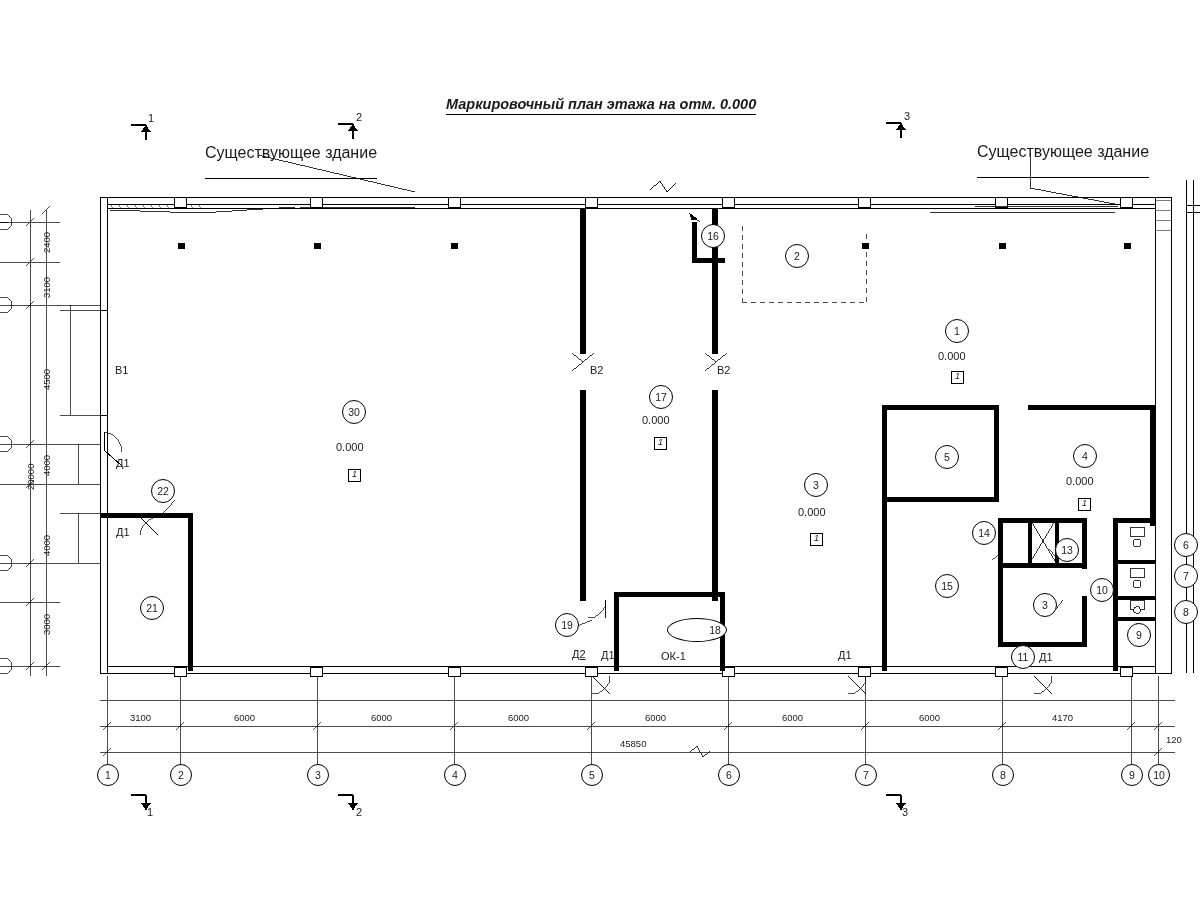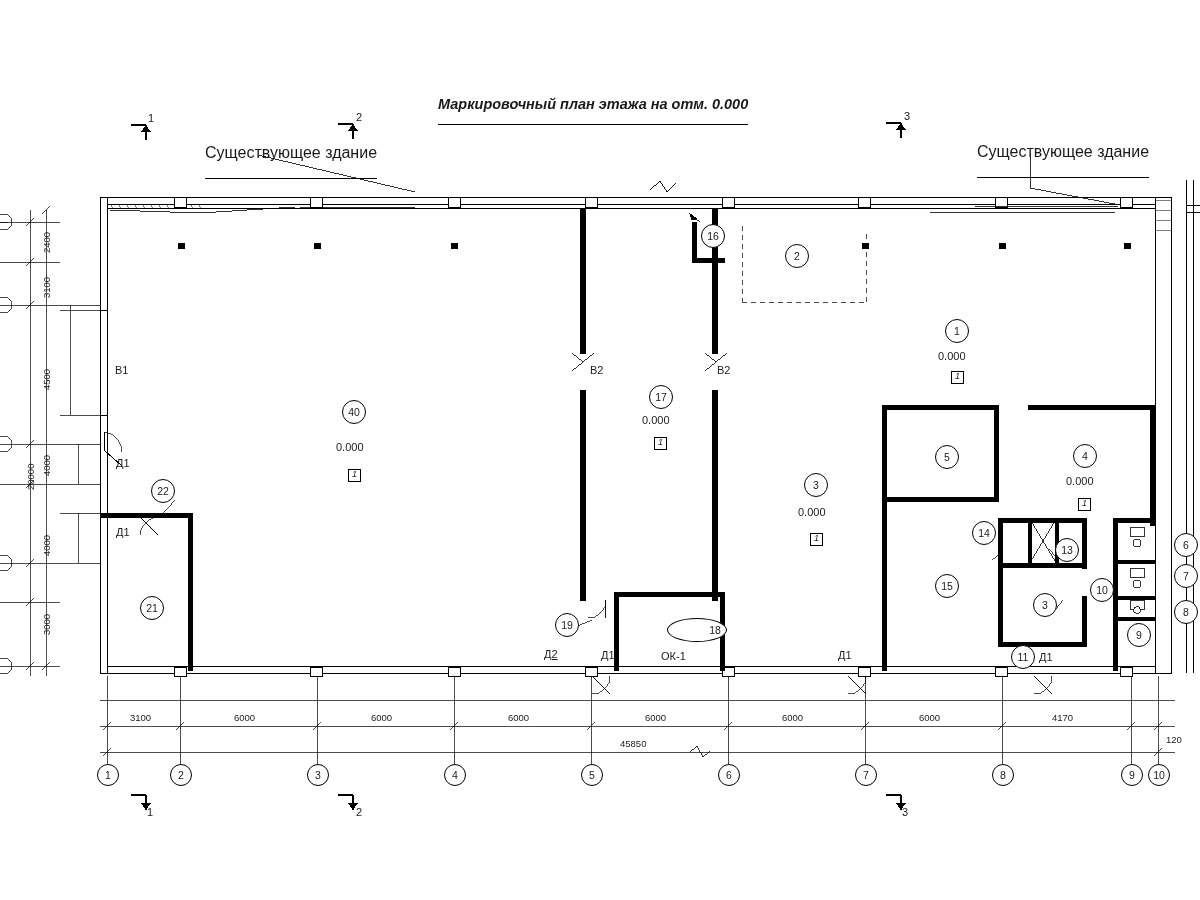--- a/index.html
+++ b/index.html
@@ -21,21 +21,22 @@
     width: 1200px;
     height: 900px;
   }
   .title {
     position: absolute;
     font-style: italic;
     font-weight: bold;
     font-size: 14.5px;
     white-space: nowrap;
     border-bottom: 1px solid #000;
-    padding-bottom: 12px;
+    padding-bottom: 2px;
+    margin-left: 8px;
   }
   .note {
     position: absolute;
     font-size: 16px;
     white-space: nowrap;
     border-bottom: 1px solid #000;
     padding-bottom: 16px;
   }
   .room-code {
     position: absolute;
@@ -401,21 +402,21 @@
   <div class="seckey" style="left:148px; top:112px;">1</div>
   <div class="seckey" style="left:356px; top:111px;">2</div>
   <div class="seckey" style="left:904px; top:110px;">3</div>
   <div class="seckey" style="left:147px; top:806px;">1</div>
   <div class="seckey" style="left:356px; top:806px;">2</div>
   <div class="seckey" style="left:902px; top:806px;">3</div>
 
   <div class="room-code" style="left:701px; top:224px;">16</div>
   <div class="room-code" style="left:785px; top:244px;">2</div>
   <div class="room-code" style="left:945px; top:319px;">1</div>
-  <div class="room-code" style="left:342px; top:400px;">40</div>
+  <div class="room-code" style="left:342px; top:400px;">30</div>
   <div class="room-code" style="left:649px; top:385px;">17</div>
   <div class="room-code" style="left:935px; top:445px;">5</div>
   <div class="room-code" style="left:1073px; top:444px;">4</div>
   <div class="room-code" style="left:804px; top:473px;">3</div>
   <div class="room-code" style="left:151px; top:479px;">22</div>
   <div class="room-code" style="left:972px; top:521px;">14</div>
   <div class="room-code" style="left:1055px; top:538px;">13</div>
   <div class="room-code" style="left:1174px; top:533px;">6</div>
   <div class="room-code" style="left:1174px; top:564px;">7</div>
   <div class="room-code" style="left:935px; top:574px;">15</div>
@@ -441,21 +442,21 @@
   <div class="flag" style="left:1078px; top:498px;">1</div>
 
   <div class="elev" style="left:798px; top:506px;">0.000</div>
   <div class="flag" style="left:810px; top:533px;">1</div>
 
   <div class="tag" style="left:115px; top:364px;">В1</div>
   <div class="tag" style="left:590px; top:364px;">В2</div>
   <div class="tag" style="left:717px; top:364px;">В2</div>
   <div class="tag" style="left:116px; top:457px;">Д1</div>
   <div class="tag" style="left:116px; top:526px;">Д1</div>
-  <div class="tag" style="left:544px; top:648px;text-decoration:underline;">Д2</div>
+  <div class="tag" style="left:572px; top:648px;text-decoration:underline;">Д2</div>
   <div class="tag" style="left:601px; top:649px;">Д1</div>
   <div class="tag" style="left:661px; top:650px;">ОК-1</div>
   <div class="tag" style="left:838px; top:649px;">Д1</div>
   <div class="tag" style="left:1039px; top:651px;">Д1</div>
 
   <div class="dim" style="left:130px; top:712px;">3100</div>
   <div class="dim" style="left:234px; top:712px;">6000</div>
   <div class="dim" style="left:371px; top:712px;">6000</div>
   <div class="dim" style="left:508px; top:712px;">6000</div>
   <div class="dim" style="left:645px; top:712px;">6000</div>

